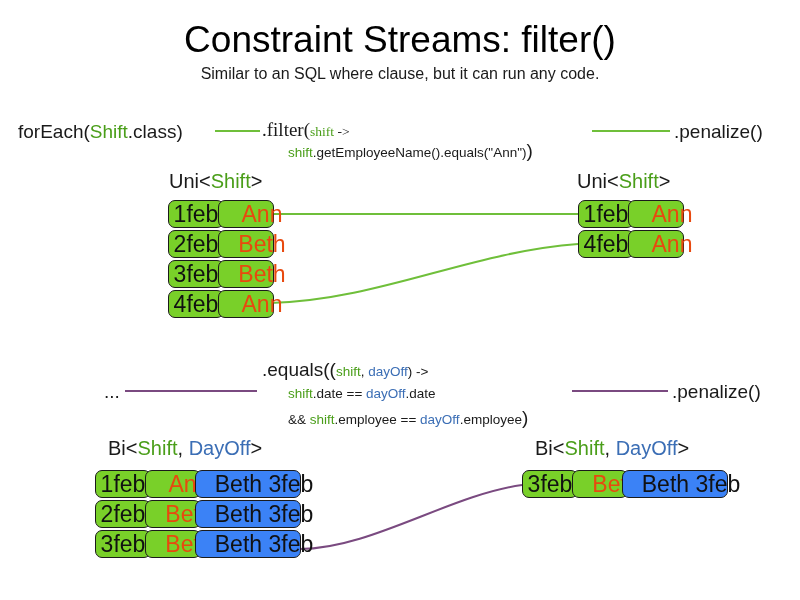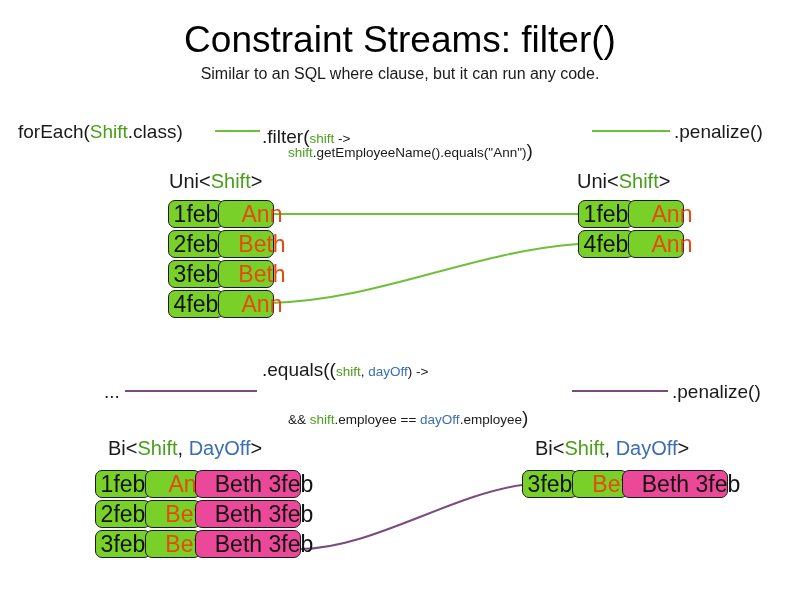--- a/index.html
+++ b/index.html
@@ -65,21 +65,21 @@
     border: 1.6px solid #1b1b1b;
     border-radius: 7px;
     display: flex;
     align-items: center;
     justify-content: center;
     font-size: 23px;
     line-height: 19px;
     white-space: nowrap;
   }
   .cell.green { background: #79d029; }
-  .cell.blue  { background: #ec4899; }
+  .cell.blue  { background: #3b82f6; }
   .cell.date  { color: #111111; }
   .cell.name  { color: #e8490f; }
   .cell.pair  { color: #111111; }
 
   
   .cell + .cell { margin-left: -6px; padding-left: 32px; }
 </style>
 </head>
 <body>
 
@@ -102,21 +102,21 @@
 
     <line x1="572" y1="391" x2="668" y2="391" stroke="#7a4a80" stroke-width="2"></line>
 
     <path d="M 300 549 C 370 549, 450 495, 522 485" fill="none" stroke="#7a4a80" stroke-width="2"></path>
   </svg>
 
   <div class="abs code-lg" style="left:18px; top:120px;">
     <span>forEach(</span><span class="shift">Shift</span><span>.class)</span>
   </div>
 
-  <div class="abs code-lg" style="left:262px; top:125px;">
+  <div class="abs code-lg" style="left:262px; top:118px;font-family:Liberation Serif, serif;">
     <span>.filter(</span><span class="shift code-sm">shift</span><span class="code-sm"> -&gt;</span>
   </div>
 
   <div class="abs code-sm" style="left:288px; top:139px;">
     <span class="shift">shift</span><span>.getEmployeeName().equals("Ann")</span><span class="code-lg" style="font-size:19px;">)</span>
   </div>
 
   <div class="abs code-lg" style="left:674px; top:120px;">.penalize()</div>
 
   <div class="abs type-lbl" style="left:169px; top:170px;">
@@ -156,20 +156,23 @@
         <div class="cell green name" style="width: 56px;">Ann</div>
       </div>
     </div>
 
   <div class="abs code-lg" style="left:104px; top:380px;">...</div>
 
   <div class="abs code-lg" style="left:262px; top:358px;">
     <span>.equals((</span><span class="shift code-sm">shift</span><span class="code-sm">, </span><span class="dayoff code-sm">dayOff</span><span class="code-sm">) -&gt;</span>
   </div>
 
+  <div class="abs code-sm" style="left:288px; top:385px;">
+    <span class="shift">shift</span><span>.date == </span><span class="dayoff">dayOff</span><span>.date</span>
+  </div>
 
   <div class="abs code-sm" style="left:288px; top:409px;">
     <span>&amp;&amp; </span><span class="shift">shift</span><span>.employee == </span><span class="dayoff">dayOff</span><span>.employee</span><span style="font-size:19px;">)</span>
   </div>
 
   <div class="abs code-lg" style="left:672px; top:380px;">.penalize()</div>
 
   <div class="abs type-lbl" style="left:108px; top:437px;">
     <span>Bi&lt;</span><span class="shift">Shift</span><span>, </span><span class="dayoff">DayOff</span><span>&gt;</span>
   </div>

